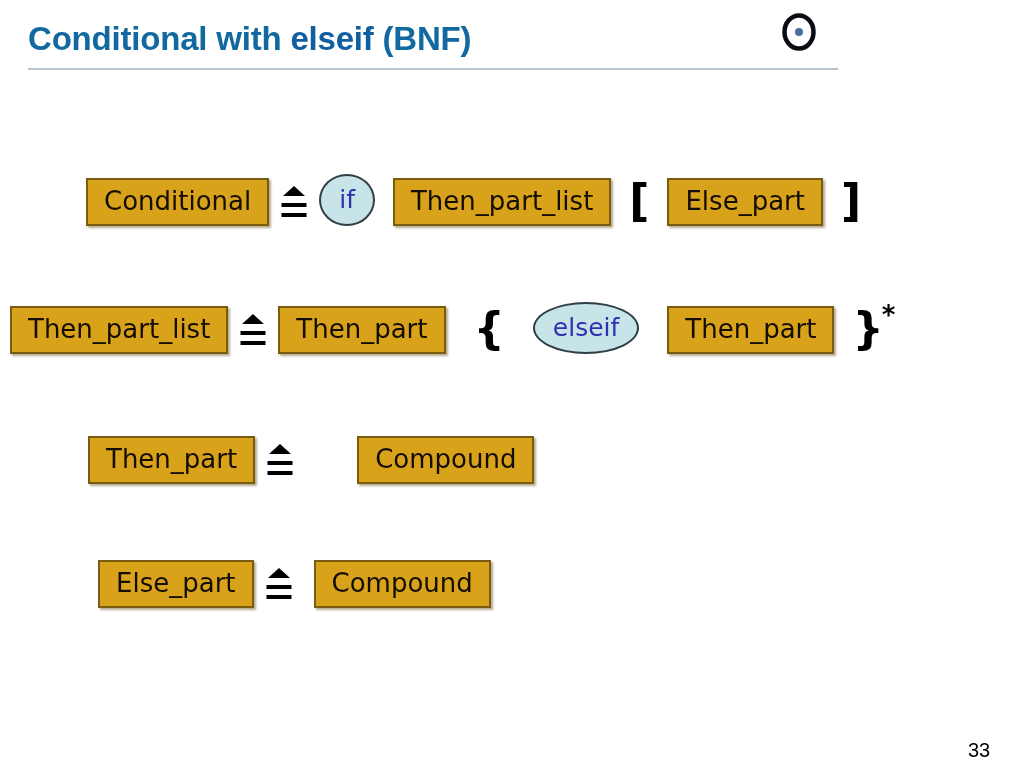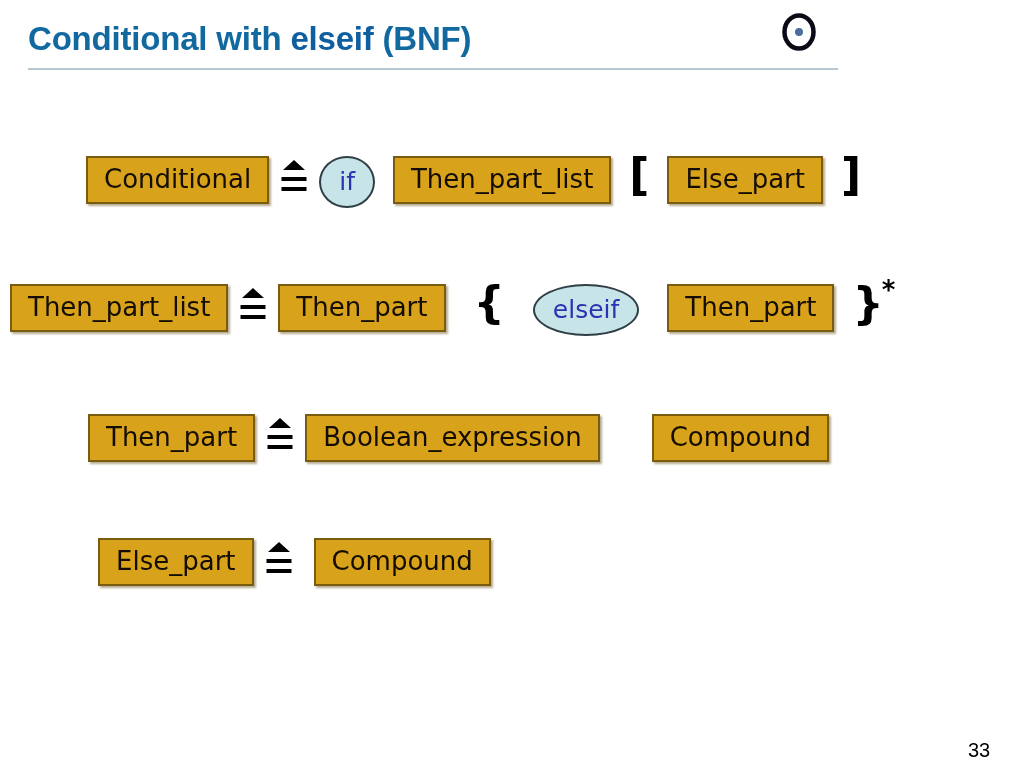--- a/index.html
+++ b/index.html
@@ -69,21 +69,21 @@
   #bnf-diagram {
     position: absolute;
     left: 0;
     top: 78px;
     width: 1024px;
     height: 640px;
   }
   .bnf-rule {
     position: absolute;
     display: flex;
-    align-items: flex-start;
+    align-items: flex-end;
     height: 70px;
   }
   #rule-conditional      { left: 86px;  top: 78px;  }
   #rule-then-part-list   { left: 10px;  top: 206px; }
   #rule-then-part        { left: 88px;  top: 336px; }
   #rule-else-part        { left: 98px;  top: 460px; }
 
   
   .nonterminal {
     background: #d9a21b;
@@ -237,21 +237,20 @@
 
   <div class="bnf-rule" id="rule-then-part">
     <span class="nonterminal">Then_part</span>
     <span class="gap-s"></span>
     <span class="defas">
       <span class="tri"></span>
         <span class="bar1"></span>
         <span class="bar2"></span>
     </span>
     <span class="gap-s"></span>
-    <span class="nonterminal">Boolean_expression</span>
     <span class="gap-xl"></span>
     <span class="gap-s"></span>
     <span class="nonterminal">Compound</span>
   </div>
 
   <div class="bnf-rule" id="rule-else-part">
     <span class="nonterminal">Else_part</span>
     <span class="gap-s"></span>
     <span class="defas">
       <span class="tri"></span>

